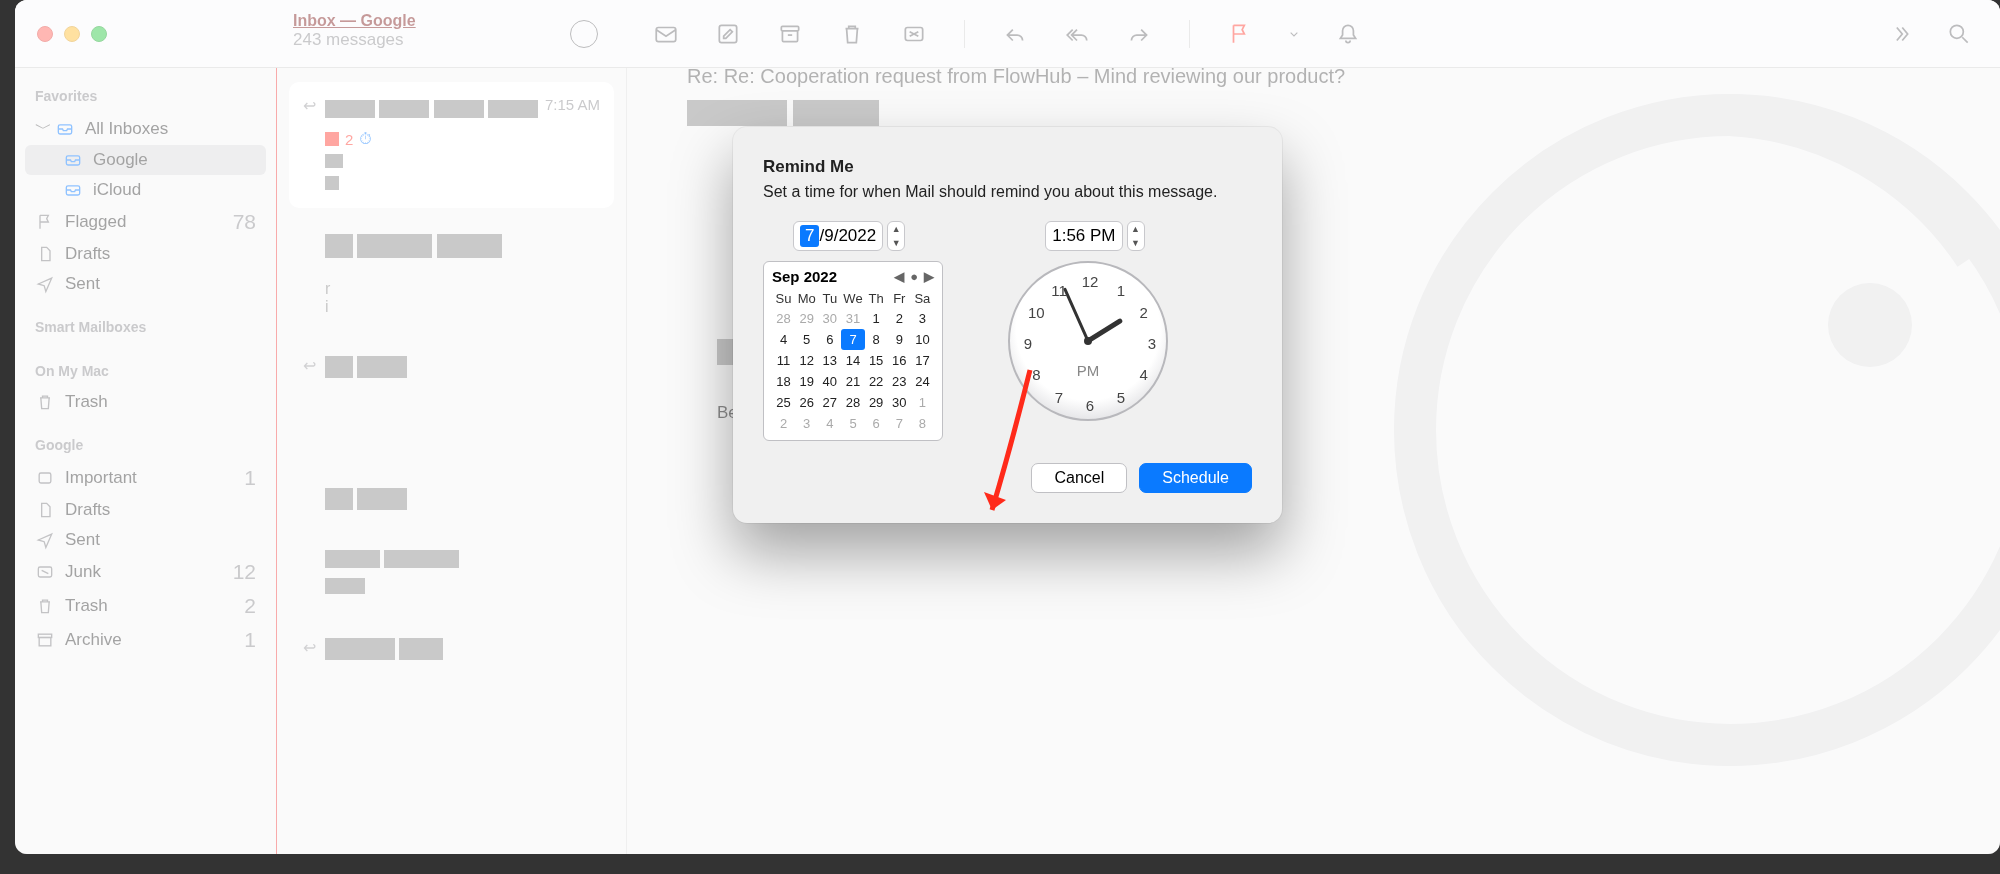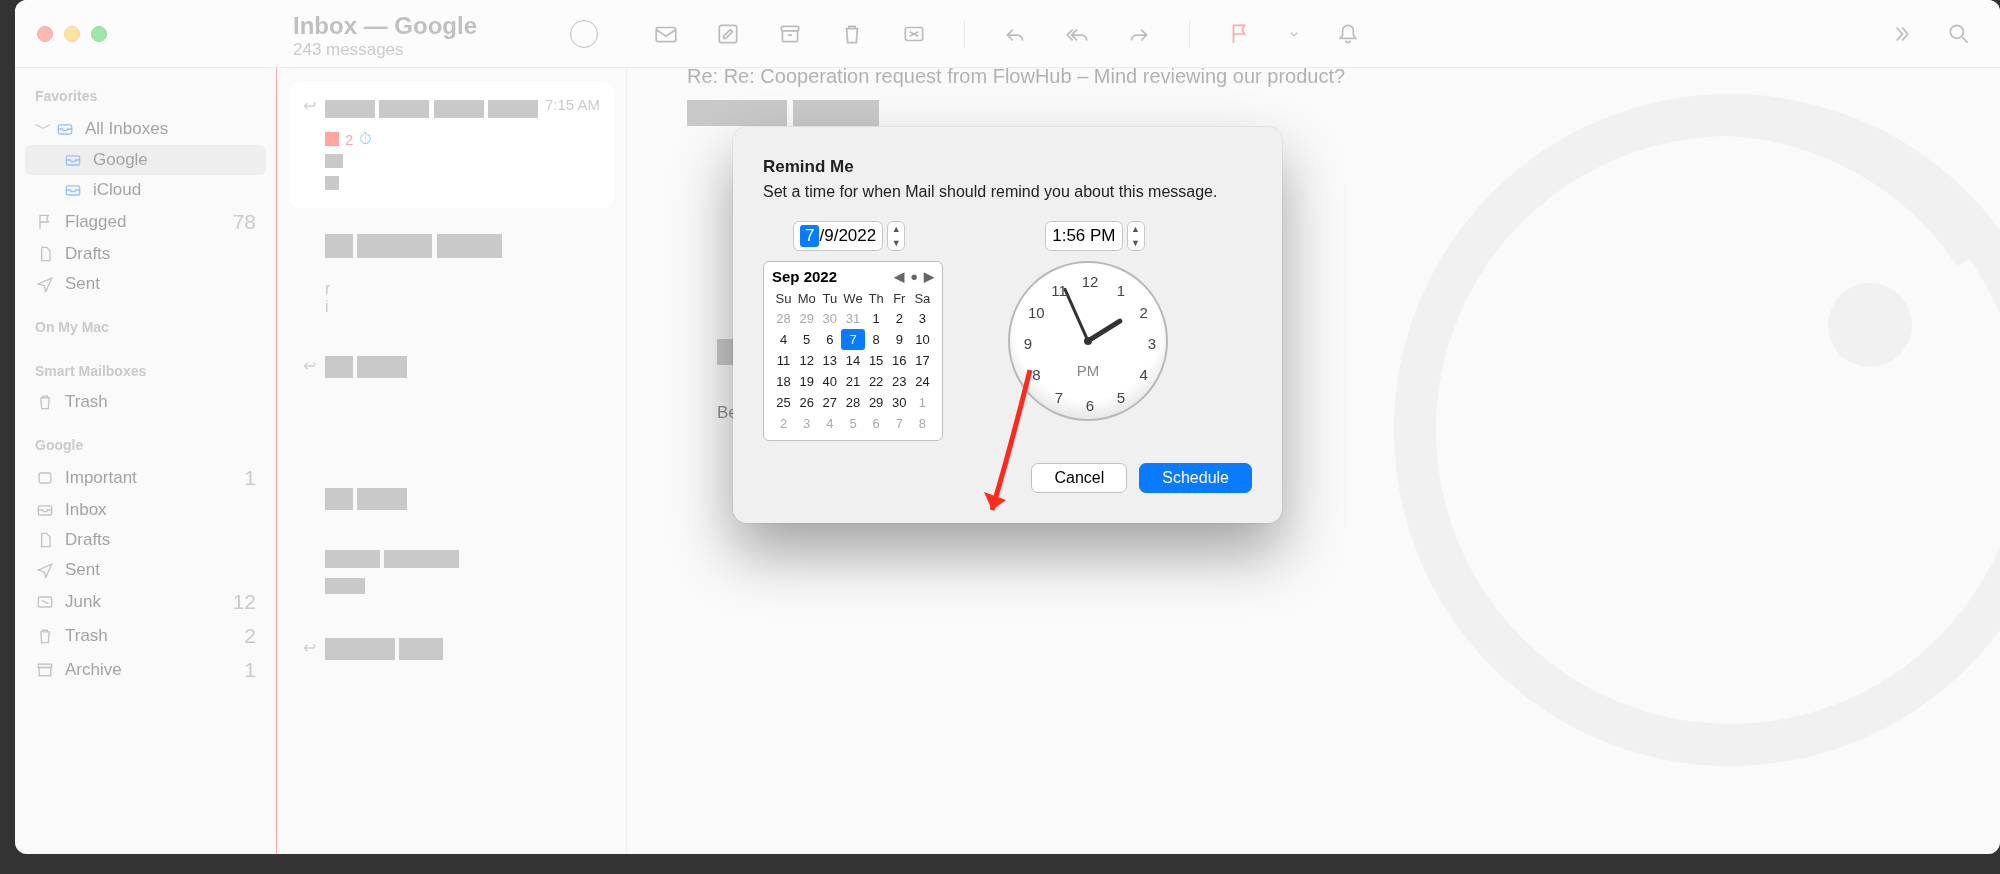--- a/index.html
+++ b/index.html
@@ -8,21 +8,21 @@
 .overlay-dim { position: absolute; inset: 0; background: rgba(255,255,255,0.55); z-index: 50; pointer-events: none; }
 
 
 .titlebar { height: 68px; display: flex; align-items: center; border-bottom: 1px solid #d0d0d0; background: #f9f9fa; position: relative; }
 .traffic-lights { display: flex; gap: 11px; padding-left: 22px; }
 .light { width: 16px; height: 16px; border-radius: 50%; }
 .light.red { background: #ff5f57; border: 1px solid #e14640; }
 .light.yellow { background: #febc2e; border: 1px solid #dfa023; }
 .light.green { background: #28c840; border: 1px solid #17a62b; }
 .inbox-title-block { position: absolute; left: 278px; top: 12px; }
-.inbox-title { font-size: 24px; font-weight: 700; color: #737373; }
+.inbox-title { font-size: 16px; font-weight: 700; color: #7f1d1d; text-decoration: underline; }
 .inbox-sub { font-size: 17px; color: #8a8a8e; }
 .tb-icon { width: 32px; height: 32px; color: #6b6b6f; display: flex; align-items: center; justify-content: center; }
 .tb-icon svg { width: 26px; height: 26px; stroke: currentColor; fill: none; stroke-width: 1.6; }
 .toolbar-icons-left { position: absolute; left: 635px; display: flex; gap: 30px; align-items: center; }
 .toolbar-icons-right { position: absolute; right: 25px; display: flex; gap: 28px; align-items: center; }
 .tb-sep { width: 1px; height: 28px; background: #d0d0d0; margin: 0 4px; }
 .filter-icon { position: absolute; left: 555px; top: 20px; width: 28px; height: 28px; border: 1.6px solid #6b6b6f; border-radius: 50%; display: flex; align-items: center; justify-content: center; color: #6b6b6f; }
 
 
 .sidebar { position: absolute; left: 0; top: 68px; width: 262px; bottom: 0; border-right: 1px solid #ef4444; padding: 12px 10px; font-size: 17px; color: #333; }
@@ -223,42 +223,35 @@
           <path d="M8 4h6l4 4v12H8z"></path>
         </svg>
       <span>Drafts</span>
     </div>
     <div class="sb-item">
       <svg viewBox="0 0 24 24" style="stroke:#7a7a7e">
           <path d="M4 12l16-7-7 16-2-7-7-2z"></path>
         </svg>
       <span>Sent</span>
     </div>
+    <div class="sb-section" style="margin-top:12px">Smart Mailboxes</div>
     <div class="sb-section" style="margin-top:12px">On My Mac</div>
-    <div class="sb-section" style="margin-top:12px">Smart Mailboxes</div>
     <div class="sb-item">
       <svg viewBox="0 0 24 24" style="stroke:#7a7a7e">
           <path d="M6 7h12M9 7V5h6v2M7 7l1 13h8l1-13"></path>
         </svg>
       <span>Trash</span>
     </div>
     <div class="sb-section" style="margin-top:12px">Google</div>
     <div class="sb-item">
       <svg viewBox="0 0 24 24" style="stroke:#7a7a7e">
           <rect x="5" y="6" width="14" height="12" rx="2"></rect>
         </svg>
       <span>Important</span>
       <span class="badge">1</span>
-    </div>
-    <div class="sb-item">
-      <svg viewBox="0 0 24 24" style="stroke:#7a7a7e">
-          <rect x="4" y="7" width="16" height="11" rx="2"></rect>
-          <path d="M4 12h5l1 2h4l1-2h5"></path>
-        </svg>
-      <span>Inbox</span>
     </div>
     <div class="sb-item">
       <svg viewBox="0 0 24 24" style="stroke:#7a7a7e">
           <path d="M8 4h6l4 4v12H8z"></path>
         </svg>
       <span>Drafts</span>
     </div>
     <div class="sb-item">
       <svg viewBox="0 0 24 24" style="stroke:#7a7a7e">
           <path d="M4 12l16-7-7 16-2-7-7-2z"></path>

